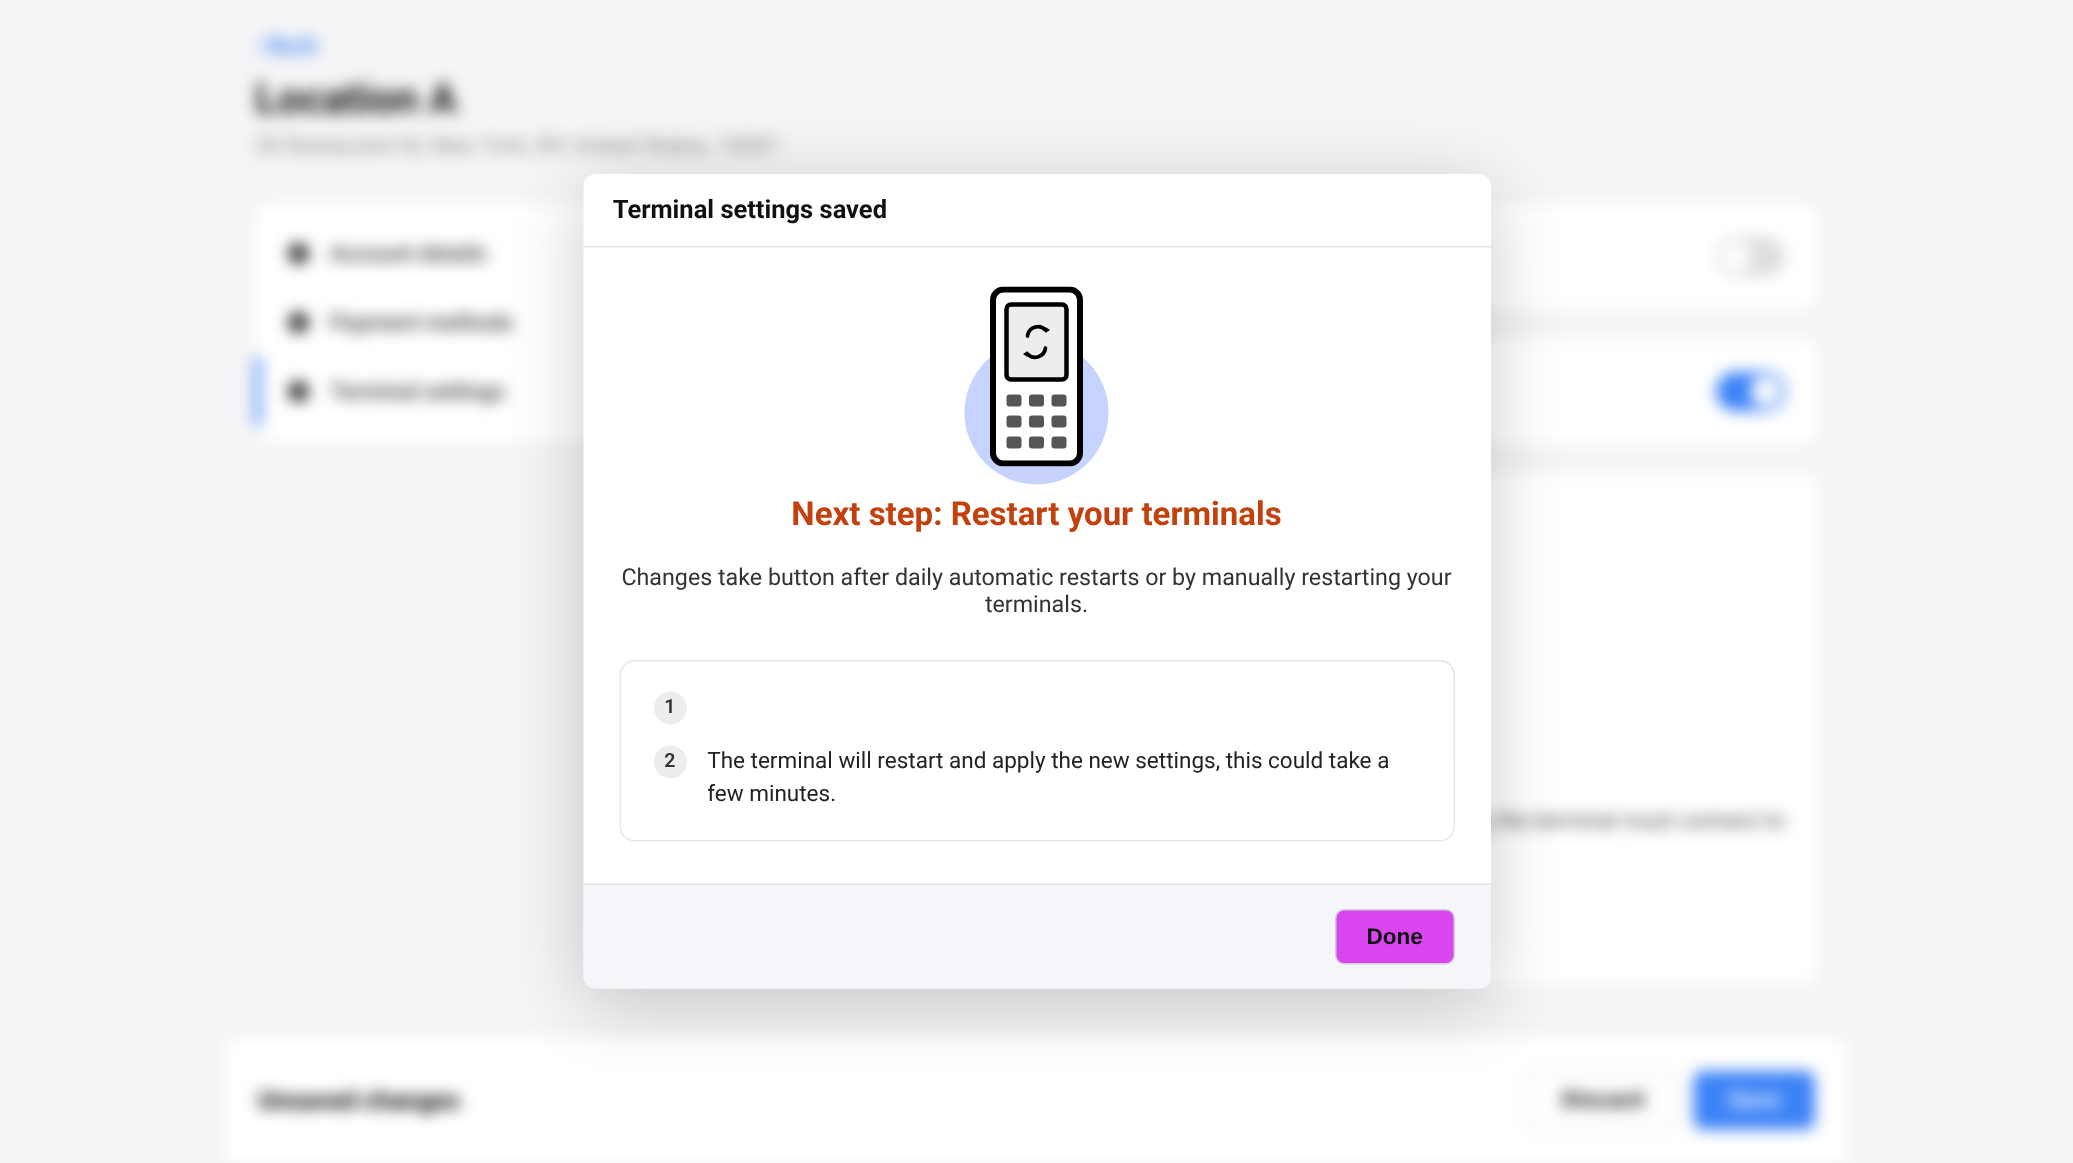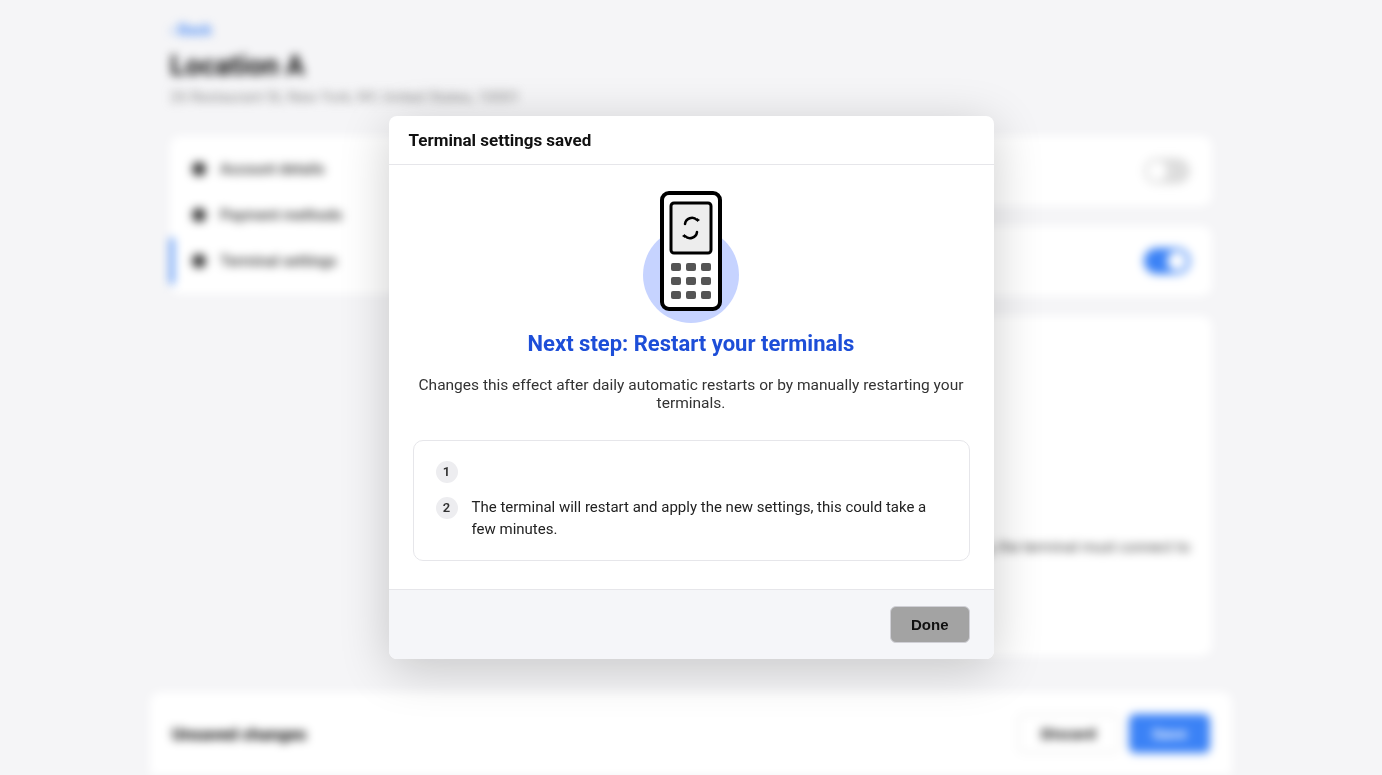--- a/index.html
+++ b/index.html
@@ -173,21 +173,21 @@
       transform: translateX(-50%);
       z-index: 0;
     }
     .terminal-illustration svg {
       position: relative;
       z-index: 1;
     }
     .modal-body h3 {
       font-size: 22px;
       font-weight: 700;
-      color: #1d4ed8;
+      color: #c2410c;
       margin-bottom: 20px;
     }
     .modal-body .desc {
       font-size: 15.5px;
       color: #333;
       margin-bottom: 28px;
     }
     .steps-box {
       border: 1px solid #e6e6ea;
       border-radius: 10px;
@@ -219,21 +219,21 @@
     }
     .modal-footer {
       background: #f5f6f9;
       padding: 16px 24px;
       display: flex;
       justify-content: flex-end;
       border-top: 1px solid #e6e6ea;
     }
     .done-btn {
       padding: 9px 20px;
-      background: #a3a3a3;
+      background: #d946ef;
       border: 1px solid #d0d0d6;
       border-radius: 6px;
       font-size: 15px;
       font-weight: 600;
       color: #111;
       cursor: pointer;
     }
   </style>
 </head>
 <body>
@@ -299,21 +299,21 @@
           <rect x="41" y="72" width="10" height="8" rx="2" fill="#555"></rect>
           <rect x="11" y="86" width="10" height="8" rx="2" fill="#555"></rect>
           <rect x="26" y="86" width="10" height="8" rx="2" fill="#555"></rect>
           <rect x="41" y="86" width="10" height="8" rx="2" fill="#555"></rect>
           <rect x="11" y="100" width="10" height="8" rx="2" fill="#555"></rect>
           <rect x="26" y="100" width="10" height="8" rx="2" fill="#555"></rect>
           <rect x="41" y="100" width="10" height="8" rx="2" fill="#555"></rect>
         </svg>
       </div>
       <h3>Next step: Restart your terminals</h3>
-      <p class="desc">Changes this effect after daily automatic restarts or by manually restarting your terminals.</p>
+      <p class="desc">Changes take button after daily automatic restarts or by manually restarting your terminals.</p>
       <div class="steps-box">
         <div class="step">
           <div class="step-num">1</div>
         </div>
         <div class="step">
           <div class="step-num">2</div>
           <div class="step-text">The terminal will restart and apply the new settings, this could take a few minutes.</div>
         </div>
       </div>
     </div>

